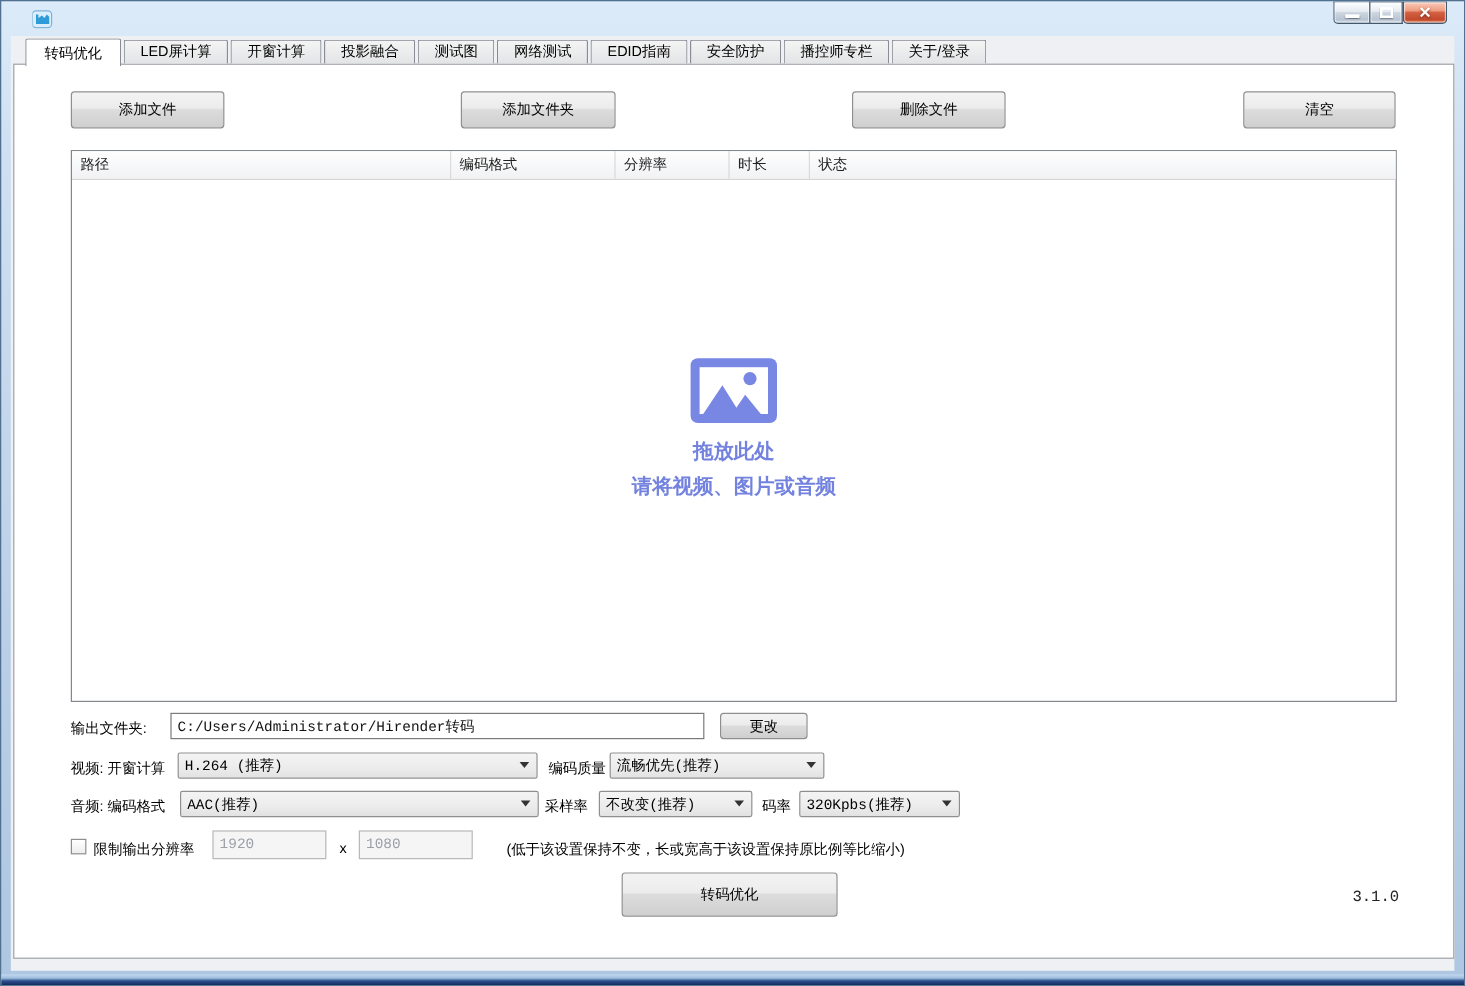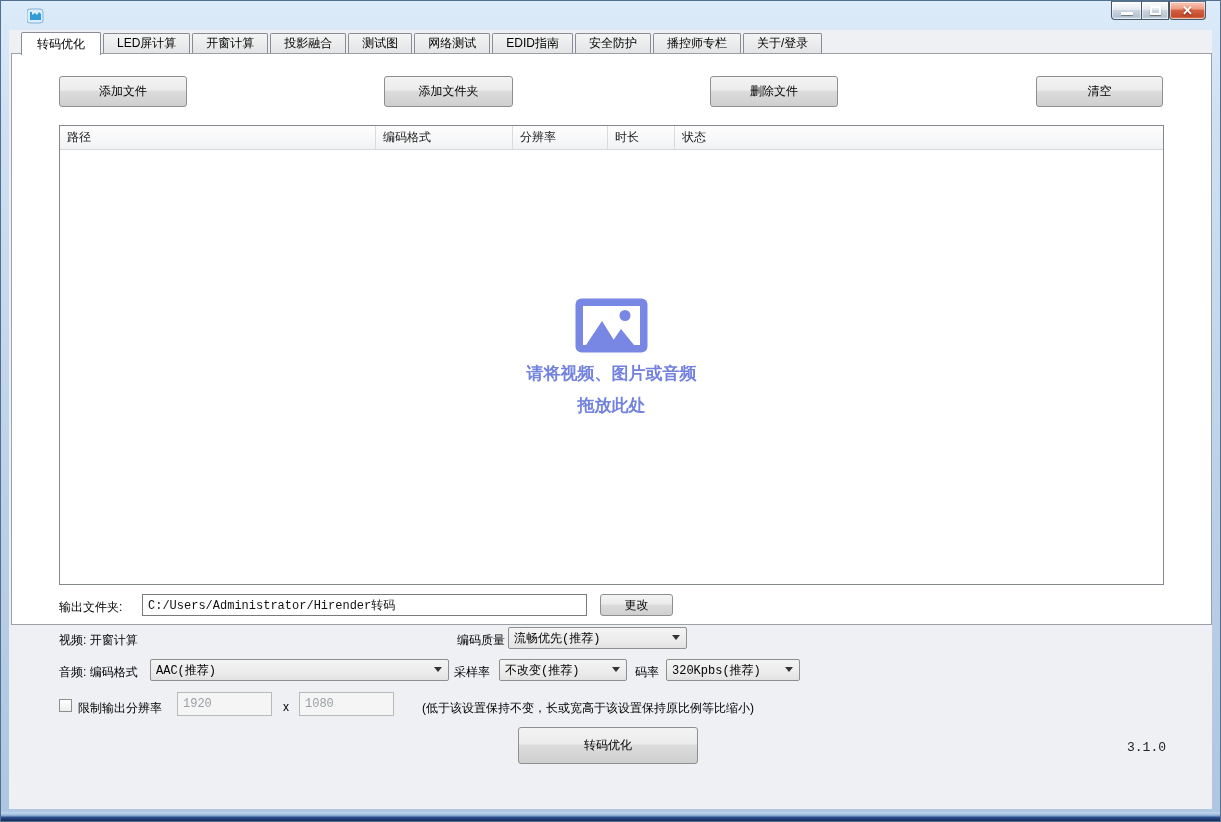--- a/index.html
+++ b/index.html
@@ -30,21 +30,21 @@
   .g-max { width:11px; height:9px; border:2px solid #fff; box-shadow:0 1px 1px rgba(0,0,0,.4); background:transparent; }
   .g-close { color:#fff; font-weight:bold; font-size:13px; line-height:1; text-shadow:0 1px 2px rgba(70,10,0,.65); }
 
   
   .client { position:absolute; left:8px; top:29px; right:8px; bottom:12px; background:#eef0f3; }
   .tabbar { position:absolute; left:20px; top:31px; height:22px; display:flex; align-items:flex-end; z-index:3; }
   .tab { border:1px solid #898c95; border-bottom:none; border-radius:2px 2px 0 0;
     background:linear-gradient(180deg,#f4f4f4,#e3e4e6); padding:0 13px; height:20px; line-height:19px;
     margin-right:2px; margin-bottom:1px; white-space:nowrap; cursor:default; }
   .tab.active { background:#fff; height:23px; line-height:22px; margin-bottom:-1px; padding:0 15px; z-index:4; }
-  .page { position:absolute; left:10px; top:52px; width:1201px; height:572px;
+  .page { position:absolute; left:10px; top:52px; width:1201px; height:746px;
     background:#fff; border:1px solid #9ba0a6; z-index:1; }
 
   
   .btn { position:absolute; border:1px solid #8e8f8f; border-radius:3px; color:#000;
     background:linear-gradient(180deg,#f3f3f3 0%,#ececec 45%,#dcdcdc 50%,#cfcfcf 100%);
     font-size:12px; display:flex; align-items:center; justify-content:center;
     font-family:"Liberation Sans",sans-serif; cursor:default; }
 
   
   .ftable { position:absolute; left:47px; top:71px; width:1105px; height:460px;
@@ -132,30 +132,34 @@
       </div>
 
       <div class="dropzone">
         <svg class="drop-icon" width="73" height="55" viewBox="0 0 73 55">
           <rect x="0.5" y="0.5" width="72" height="54" rx="6" fill="#7787e3"></rect>
           <rect x="8" y="8" width="57" height="39" fill="#ffffff"></rect>
           <circle cx="50" cy="17.5" r="5.5" fill="#7787e3"></circle>
           <polygon points="11,47 27,23 42,47" fill="#7787e3"></polygon>
           <polygon points="35,47 46,31 59,47" fill="#7787e3"></polygon>
         </svg>
+        <div class="drop-line l2">拖放此处</div>
         <div class="drop-line l1">请将视频、图片或音频</div>
-        <div class="drop-line l2">拖放此处</div>
       </div>
     </div>
 
     <div class="lbl" style="left:47px; top:545px;">输出文件夹:</div>
     <input class="tinput" style="left: 130px; top: 540px; width: 445px; height: 22px;" value="C:/Users/Administrator/Hirender转码">
     <div class="btn" style="left:588px; top:540px; width:73px; height:22px;">更改</div>
 
     <div class="lbl" style="left:47px; top:578px;">视频: 开窗计算</div>
+    <div class="combo" style="left:136px; top:573px; width:300px;">
+      <span class="val">H.264 (推荐)</span>
+      <span class="arrow"></span>
+    </div>
     <div class="lbl" style="left:445px; top:578px;">编码质量</div>
     <div class="combo" style="left:496px; top:573px; width:179px;">
       <span class="val">流畅优先(推荐)</span>
       <span class="arrow"></span>
     </div>
 
     <div class="lbl" style="left:47px; top:610px;">音频: 编码格式</div>
     <div class="combo" style="left:138px; top:605px; width:299px;">
       <span class="val">AAC(推荐)</span>
       <span class="arrow"></span>

